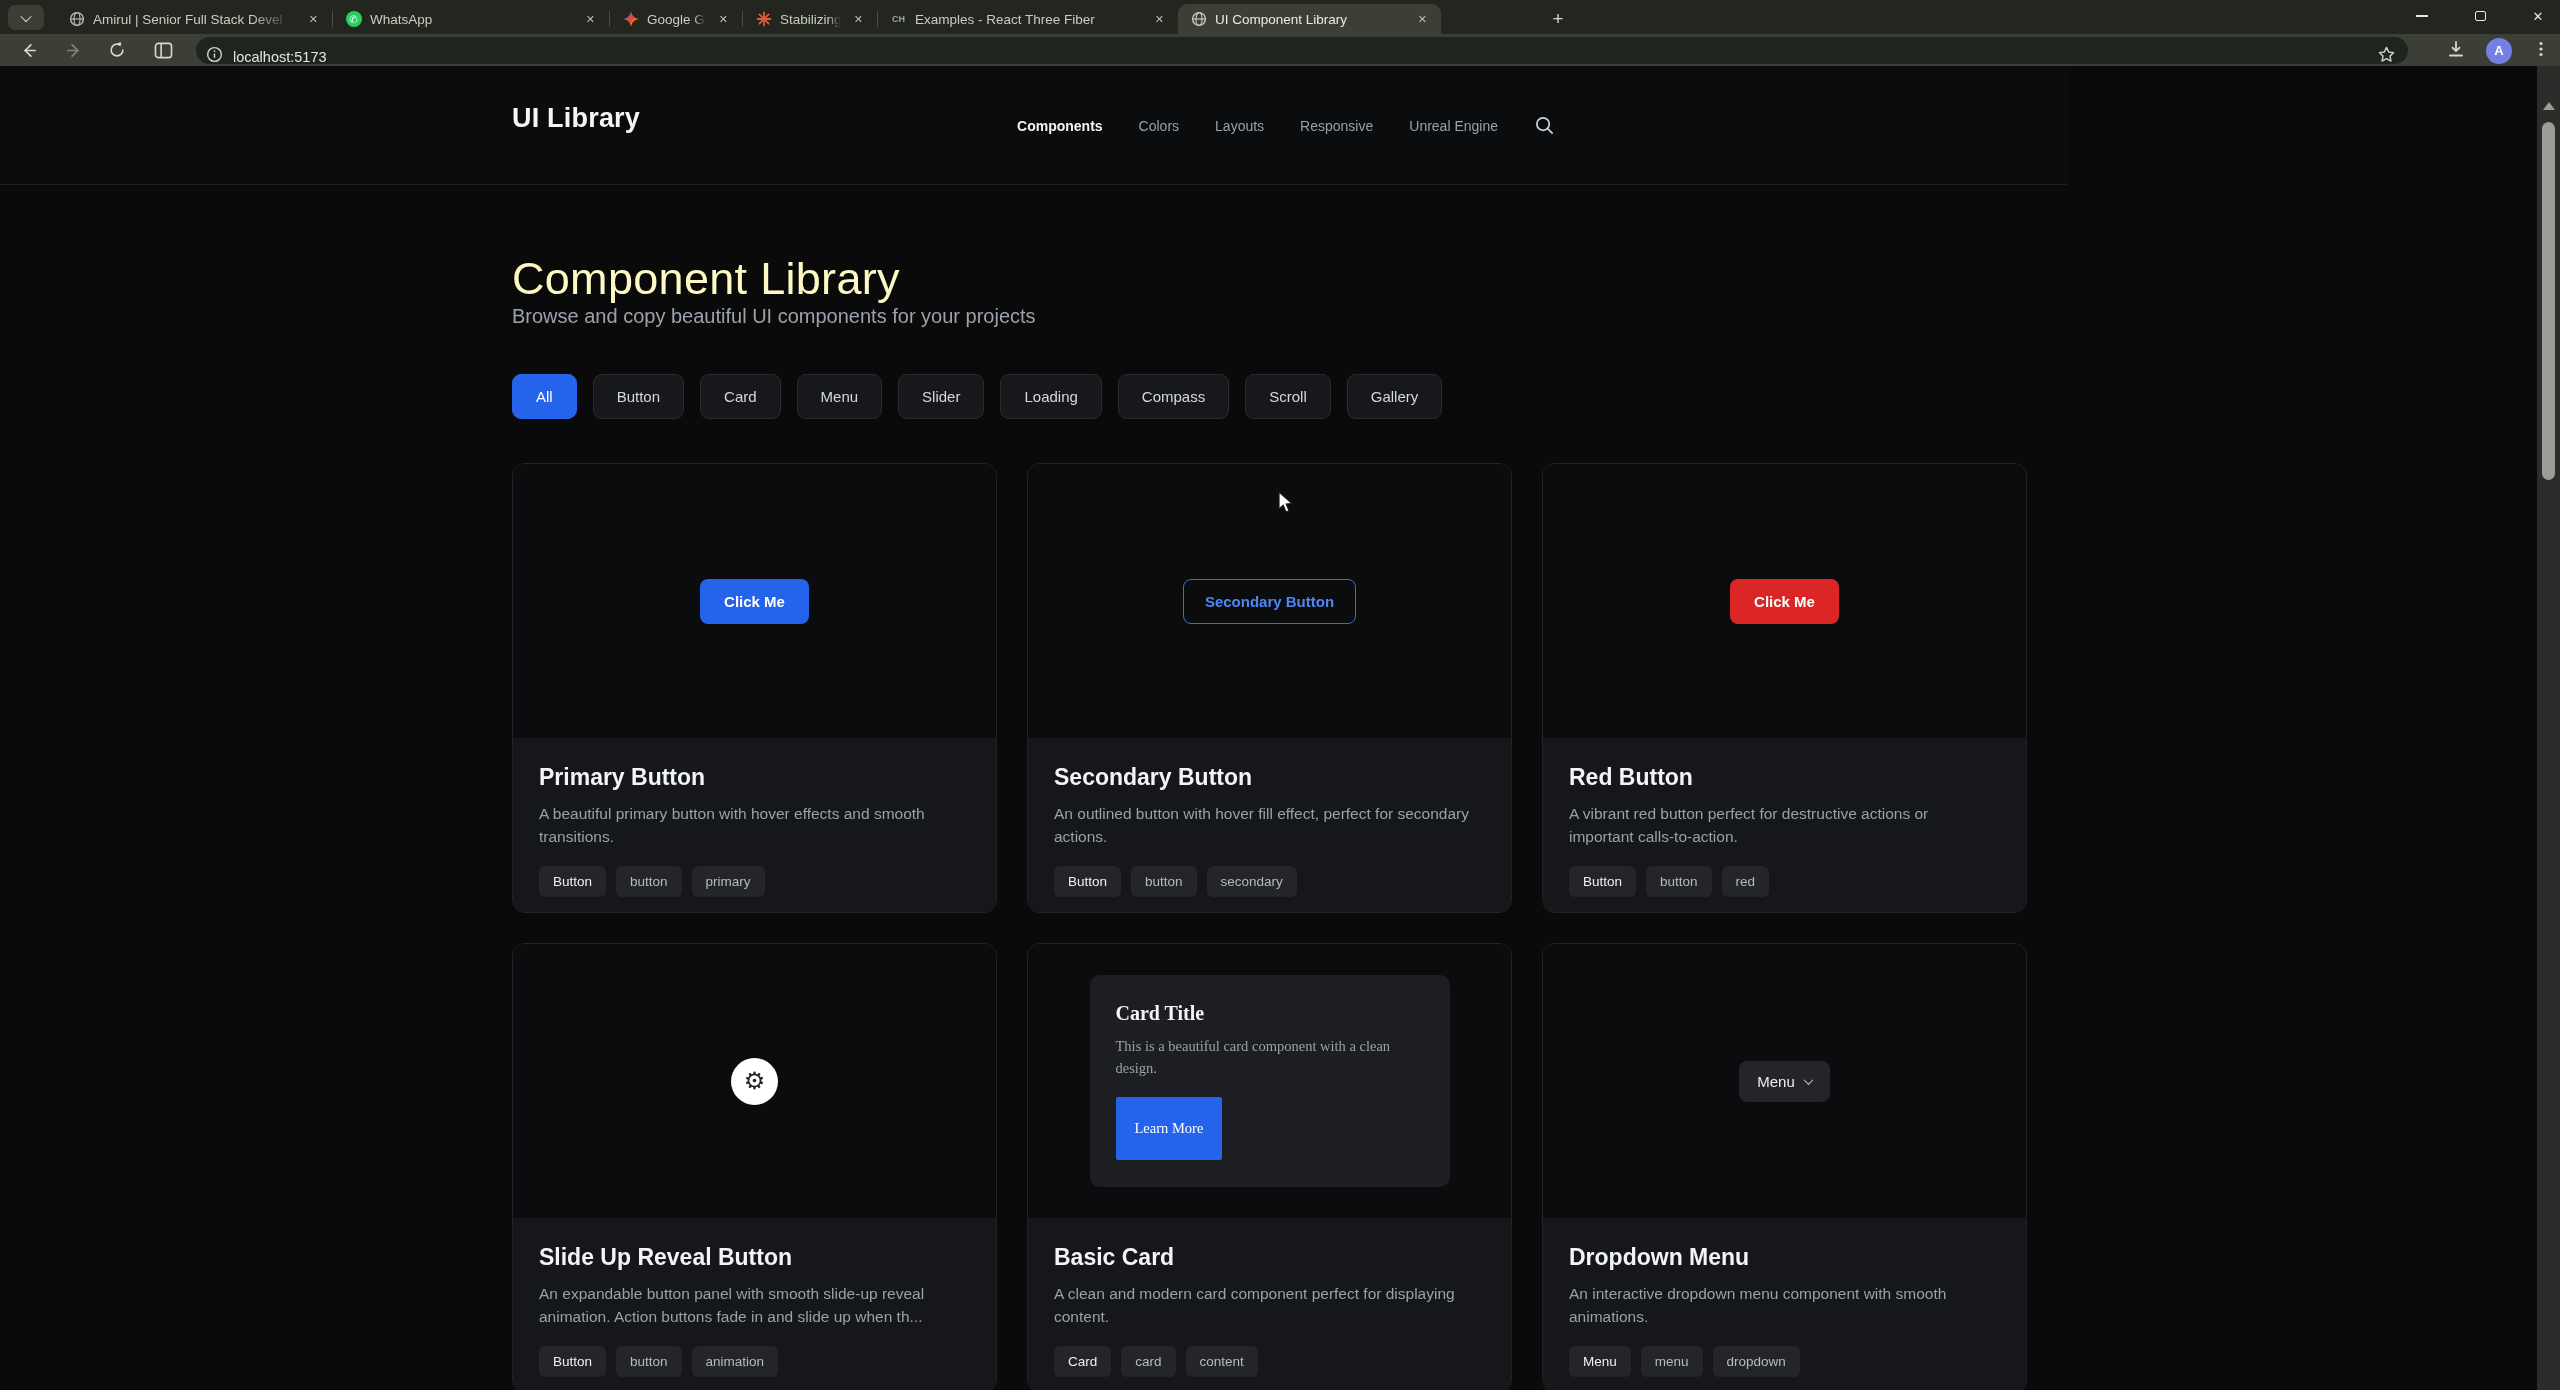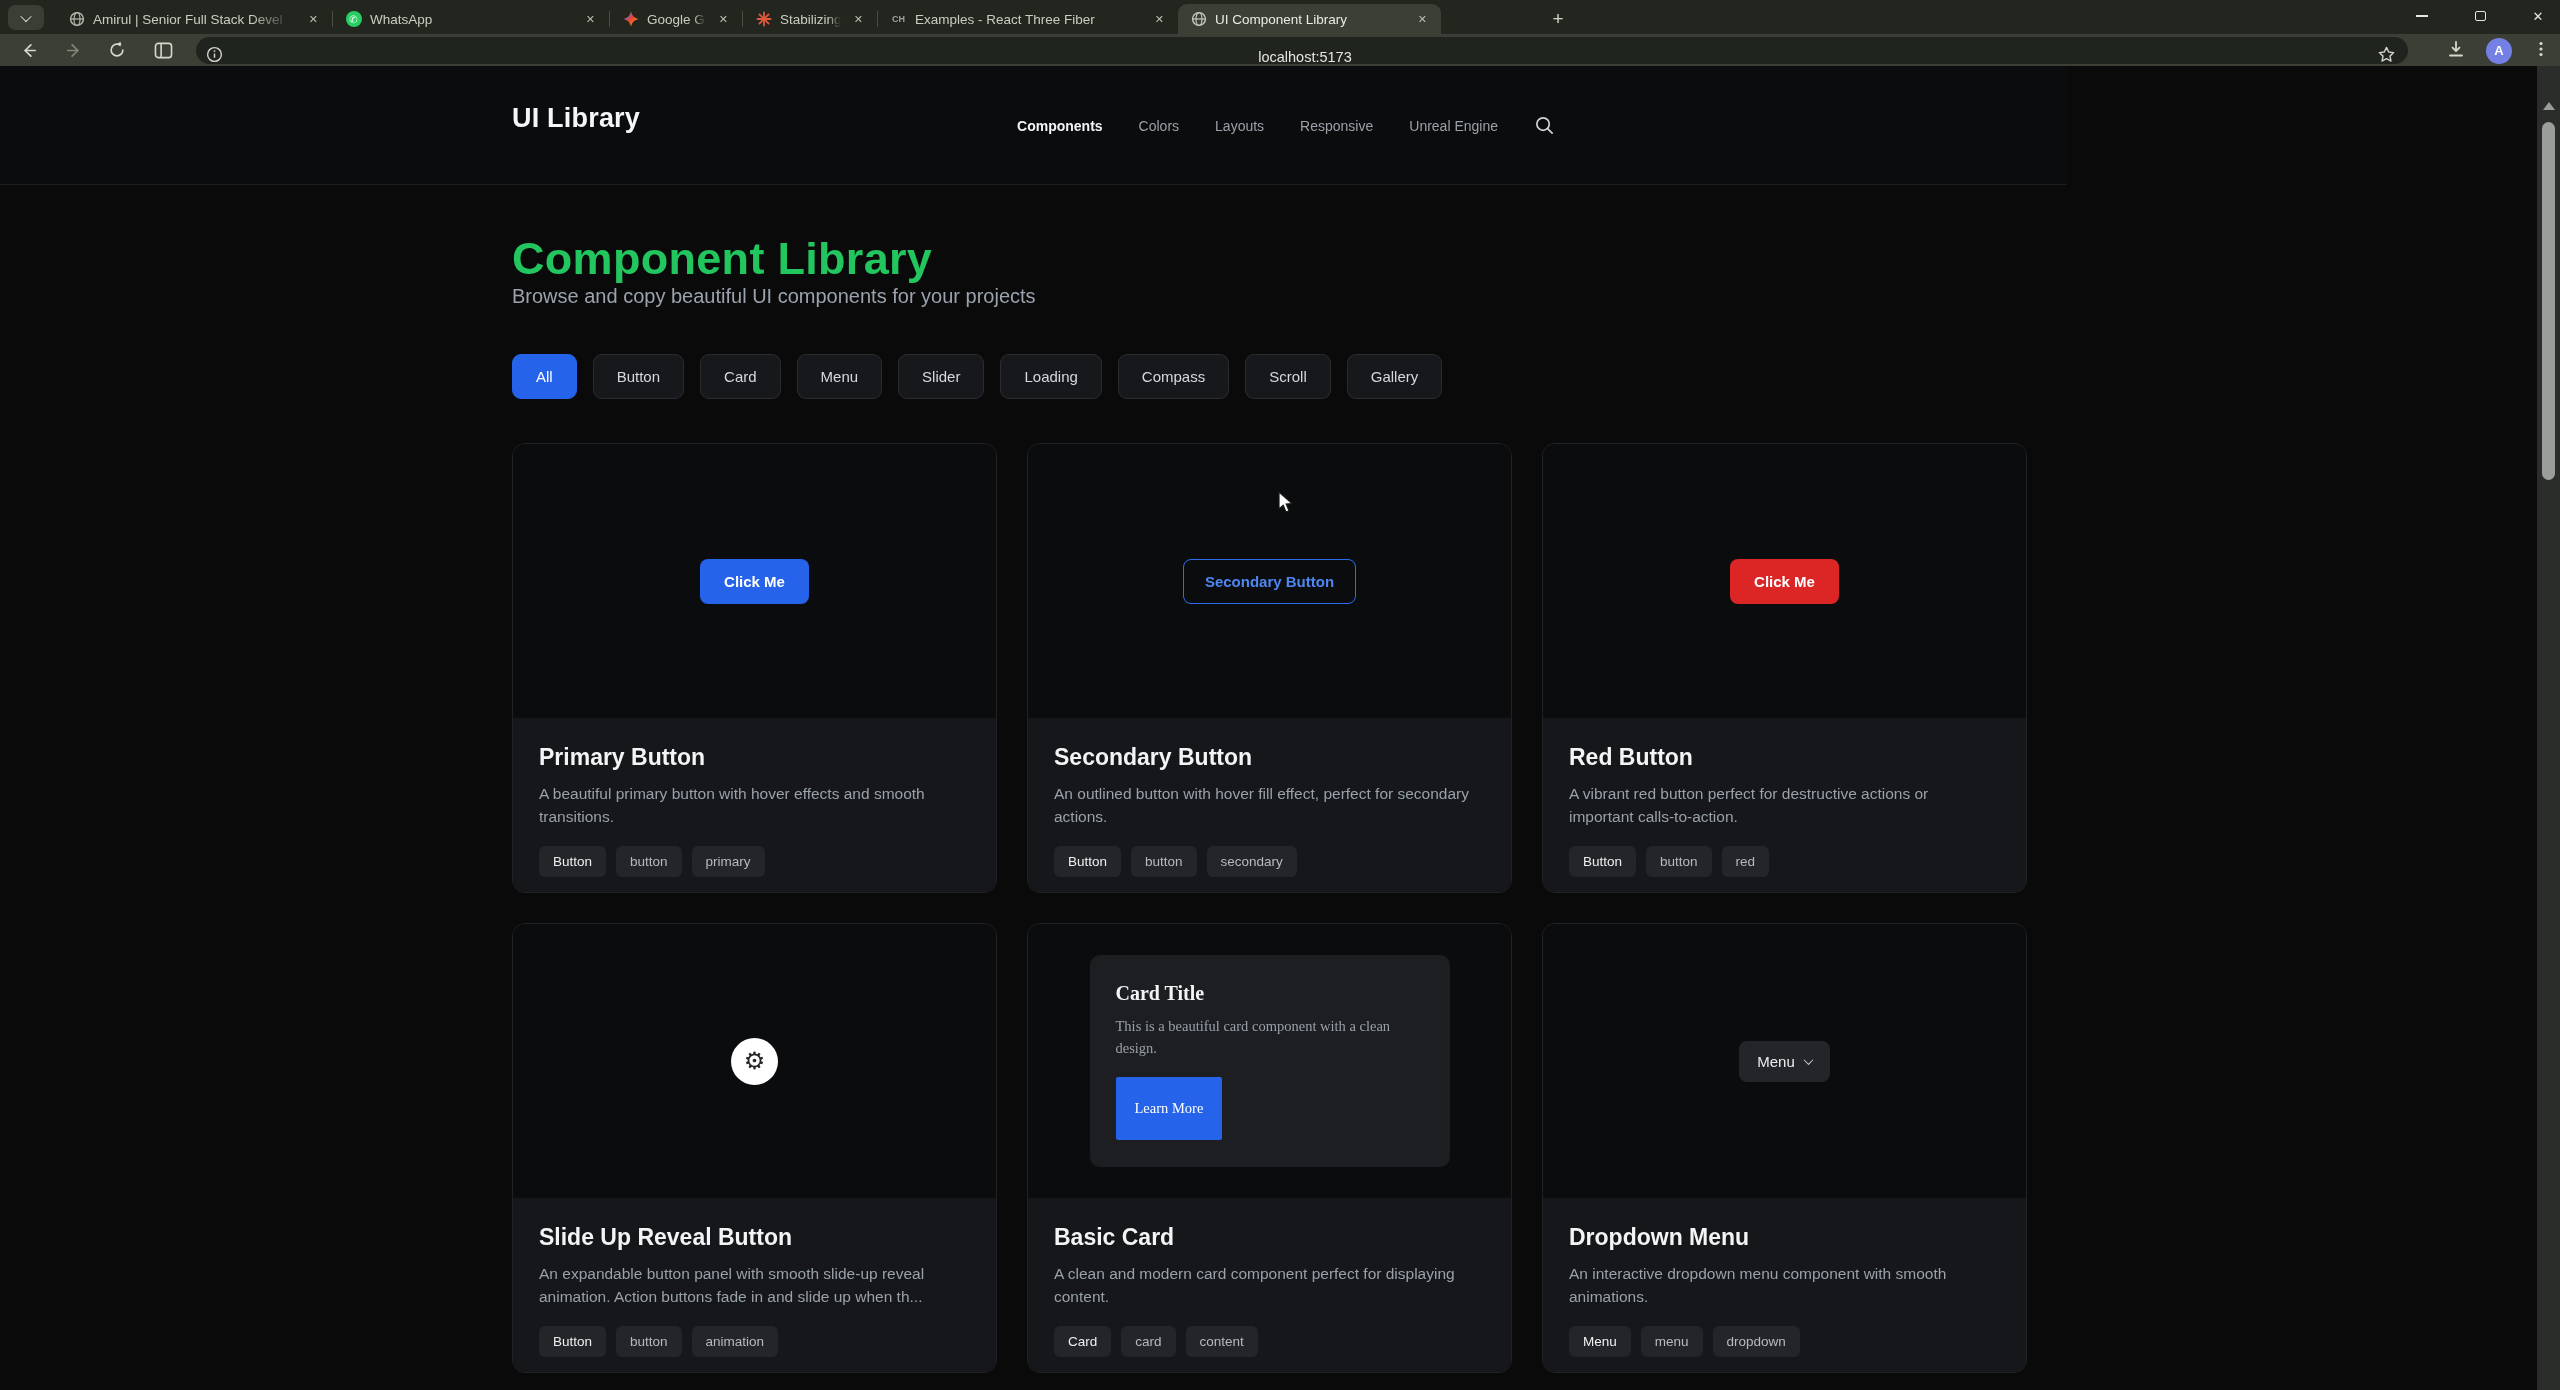--- a/index.html
+++ b/index.html
@@ -23,36 +23,36 @@
   .newtab-btn { position:absolute; left:1545px; top:7px; width:26px; height:24px; color:#d2d5ca; font-size:19px; display:flex; align-items:center; justify-content:center; }
   .win-controls { position:absolute; right:12px; top:4px; display:flex; gap:38px; align-items:center; height:24px; }
   .wc { display:flex; align-items:center; justify-content:center; width:20px; height:20px; }
   .wc-min-bar { width:12px; height:2px; background:#e6e8e0; }
   .wc-max-box { width:11px; height:10px; border:1.6px solid #e6e8e0; border-radius:2px; }
   .wc-close-x { color:#e6e8e0; font-size:13px; }
 
   .toolbar { position:absolute; left:0; top:34px; width:2560px; height:32px; background:#3b3f35; }
   .nav-ico { position:absolute; top:4px; width:24px; height:24px; display:flex; align-items:center; justify-content:center; color:#d6d9cd; }
   .nav-ico svg { display:block; }
-  .omnibox { position:absolute; left:196px; top:3px; width:2212px; height:27px; border-radius:14px; background:#20241e; display:flex; align-items:center; padding:12px 12px 0 10px;text-align:center; }
+  .omnibox { position:absolute; left:196px; top:3px; width:2212px; height:27px; border-radius:14px; background:#20241e; display:flex; align-items:center; padding:12px 12px 0 10px; }
   .omni-url { color:#e5e7df; font-size:14.5px; margin-left:10px; flex:1; }
   .toolbar-right { position:absolute; right:10px; top:3px; display:flex; align-items:center; gap:20px; height:27px; }
   .avatar { width:26px; height:26px; border-radius:50%; background:#7580e4; color:#fff; font-size:13px; font-weight:bold; display:flex; align-items:center; justify-content:center; }
 
   
   .page { position:absolute; left:0; top:66px; width:2067px; height:1324px; background:#0a0a0b; overflow:hidden; }
   .site-header { position:absolute; left:0; top:0; width:100%; height:119px; background:#0b0c0d; border-bottom:1px solid #1c1e21; }
   .brand { position:absolute; left:512px; top:37px; font-size:27px; font-weight:800; color:#f5f6f8; letter-spacing:.2px; }
   .site-nav { position:absolute; right:512px; top:0; height:119px; display:flex; align-items:center; gap:36px; }
   .site-nav .nav-item { font-size:14px; color:#9aa1a9; }
   .site-nav .nav-item.active { color:#f2f4f6; font-weight:700; }
   .search-btn { color:#cfd3d8; display:flex; align-items:center; }
 
   .main { position:absolute; left:512px; top:119px; width:1536px; }
-  .h1 { margin-top:48px; font-size:45px; font-weight:700; color:#22c55e; letter-spacing:.3px; }
+  .h1 { margin-top:68px; font-size:45px; font-weight:400; color:#fef9c3; letter-spacing:.3px; }
   .subtitle { font-size:20px; color:#9aa3ad; }
   .filters { margin-top:46px; display:flex; gap:16px; }
   .chip { font-size:15px; padding:13px 23px; border-radius:9px; background:#17181b; border:1px solid #2a2c30; color:#d5d8dc; }
   .chip.active { background:#2563eb; border-color:#2563eb; color:#fff; }
 
   .grid { margin-top:44px; display:grid; grid-template-columns:repeat(3,485px); grid-auto-rows:450px; gap:30px; }
   .card { border:1px solid #212327; border-radius:13px; overflow:hidden; display:flex; flex-direction:column; }
   .preview { height:274px; background:#0b0c0e; display:flex; align-items:center; justify-content:center; }
   .info { flex:1; background:#15171a; padding:26px 40px 0 26px; }
   .info h3 { font-size:23px; font-weight:700; color:#f2f4f6; }

